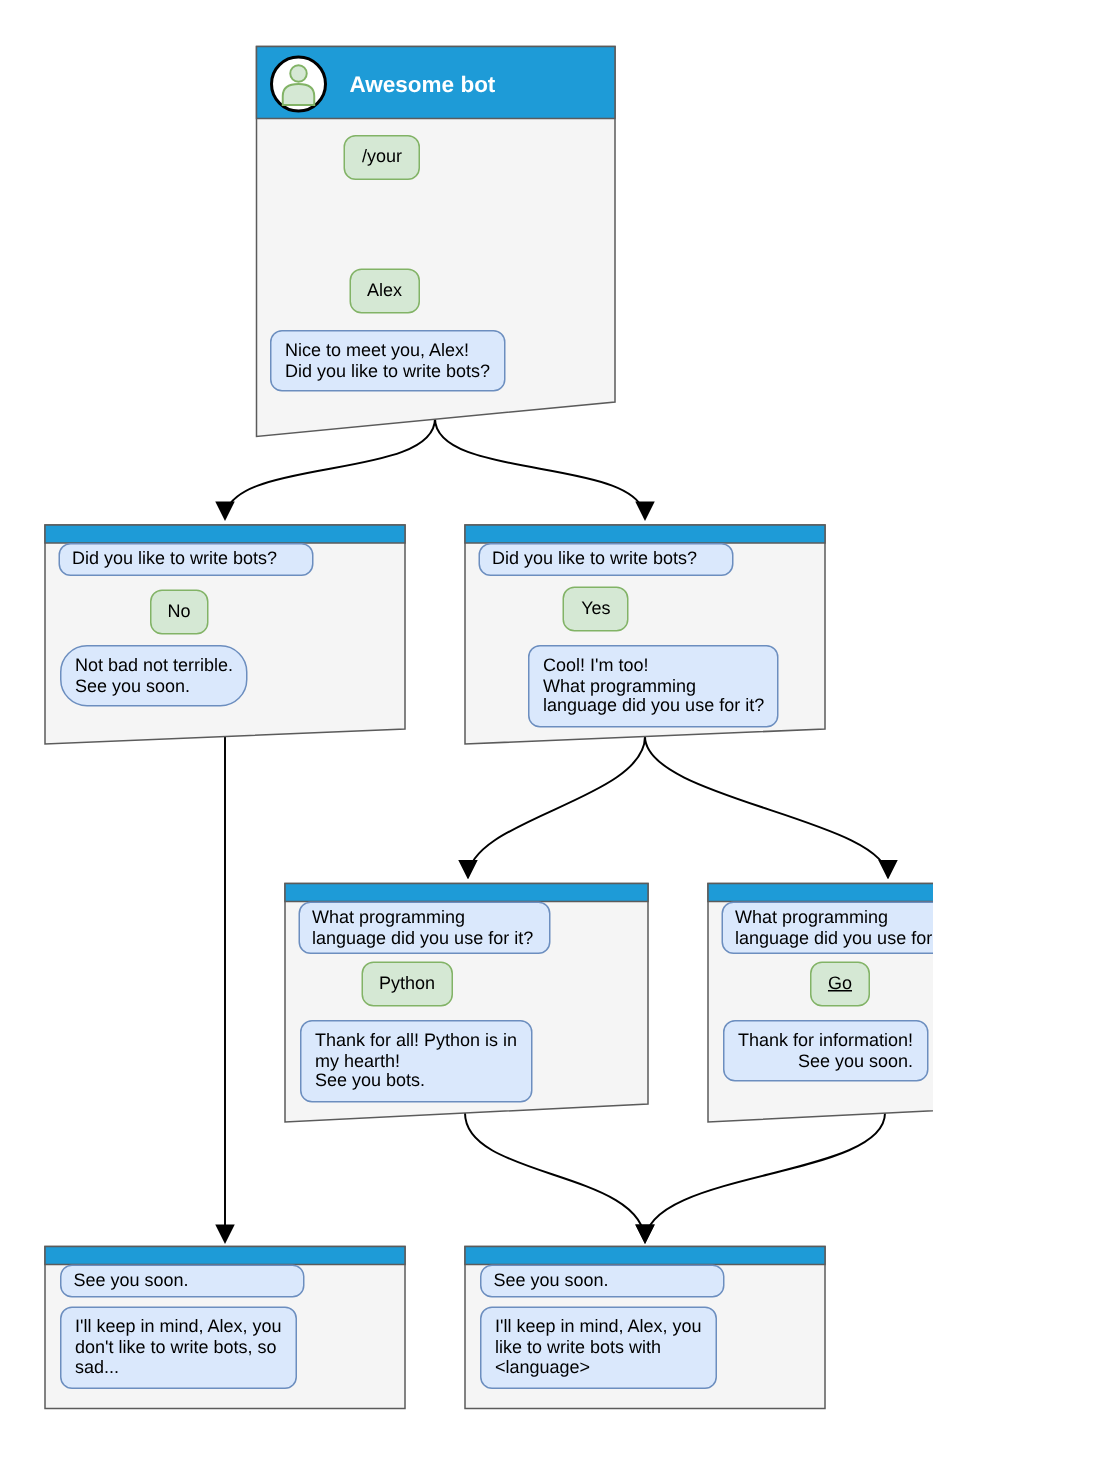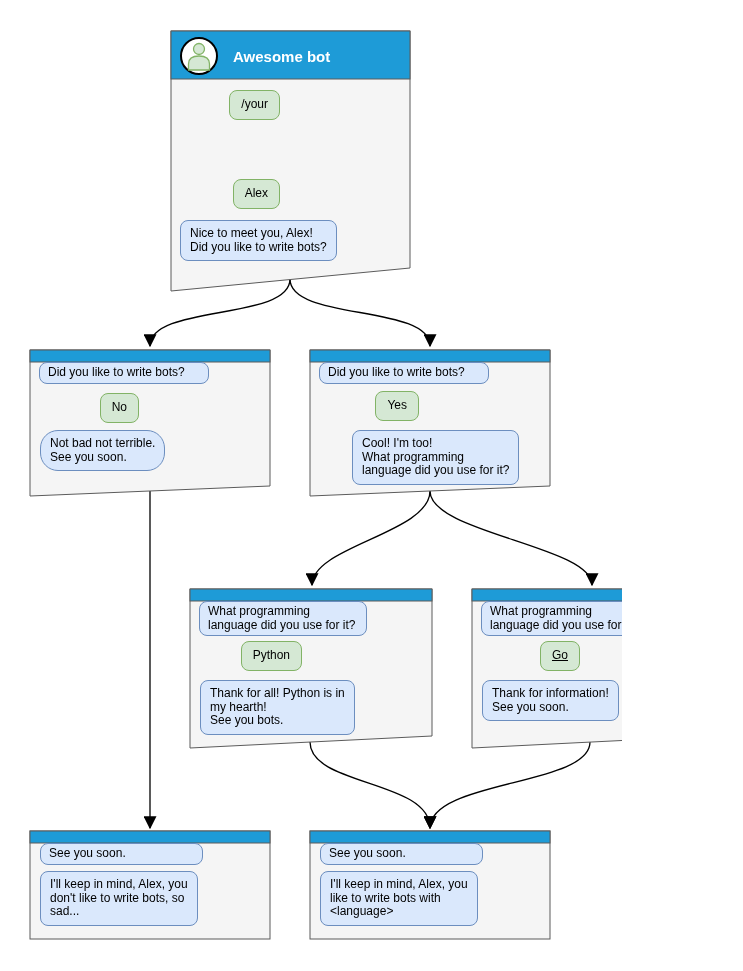--- a/index.html
+++ b/index.html
@@ -100,21 +100,21 @@
   <div class="bubble bot att" style="left:199px;top:601px;width:150px;">What programming
 language did you use for it?</div>
   <div class="bubble user" style="right:320px;top:641px;">Python</div>
   <div class="bubble bot" style="left:200px;top:680px;">Thank for all! Python is in
 my hearth!
 See you bots.</div>
 
   <div class="bubble bot att" style="left:481px;top:601px;width:150px;">What programming
 language did you use for it?</div>
   <div class="bubble user" style="right:42px;top:641px;text-decoration:underline;">Go</div>
-  <div class="bubble bot" style="left:482px;top:680px;">Thank for information!
+  <div class="bubble bot" style="left:482px;top:680px;text-align:right;">Thank for information!
 See you soon.</div>
 
   <div class="bubble bot att" style="left:40px;top:843px;width:145px;">See you soon.</div>
   <div class="bubble bot" style="left:40px;top:871px;">I'll keep in mind, Alex, you
 don't like to write bots, so
 sad...</div>
 
   <div class="bubble bot att" style="left:320px;top:843px;width:145px;">See you soon.</div>
   <div class="bubble bot" style="left:320px;top:871px;">I'll keep in mind, Alex, you
 like to write bots with

